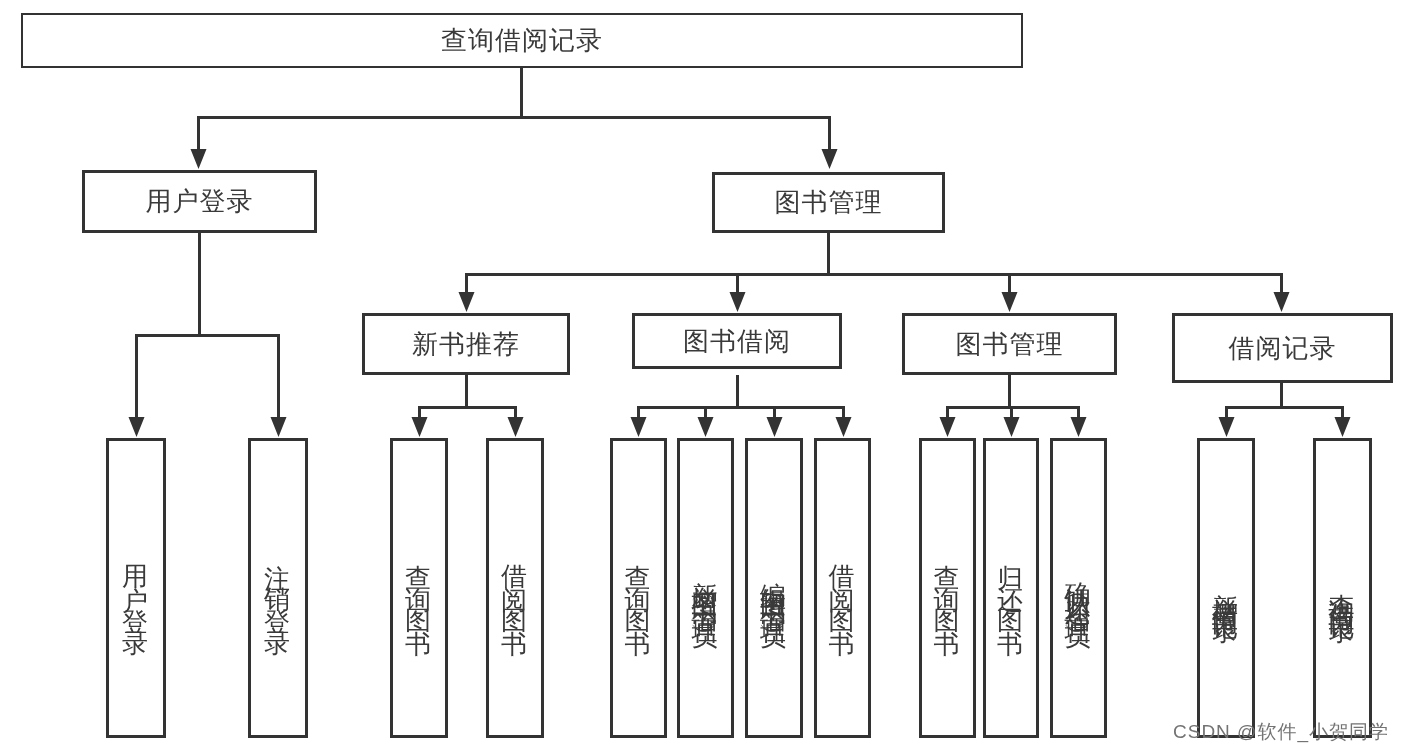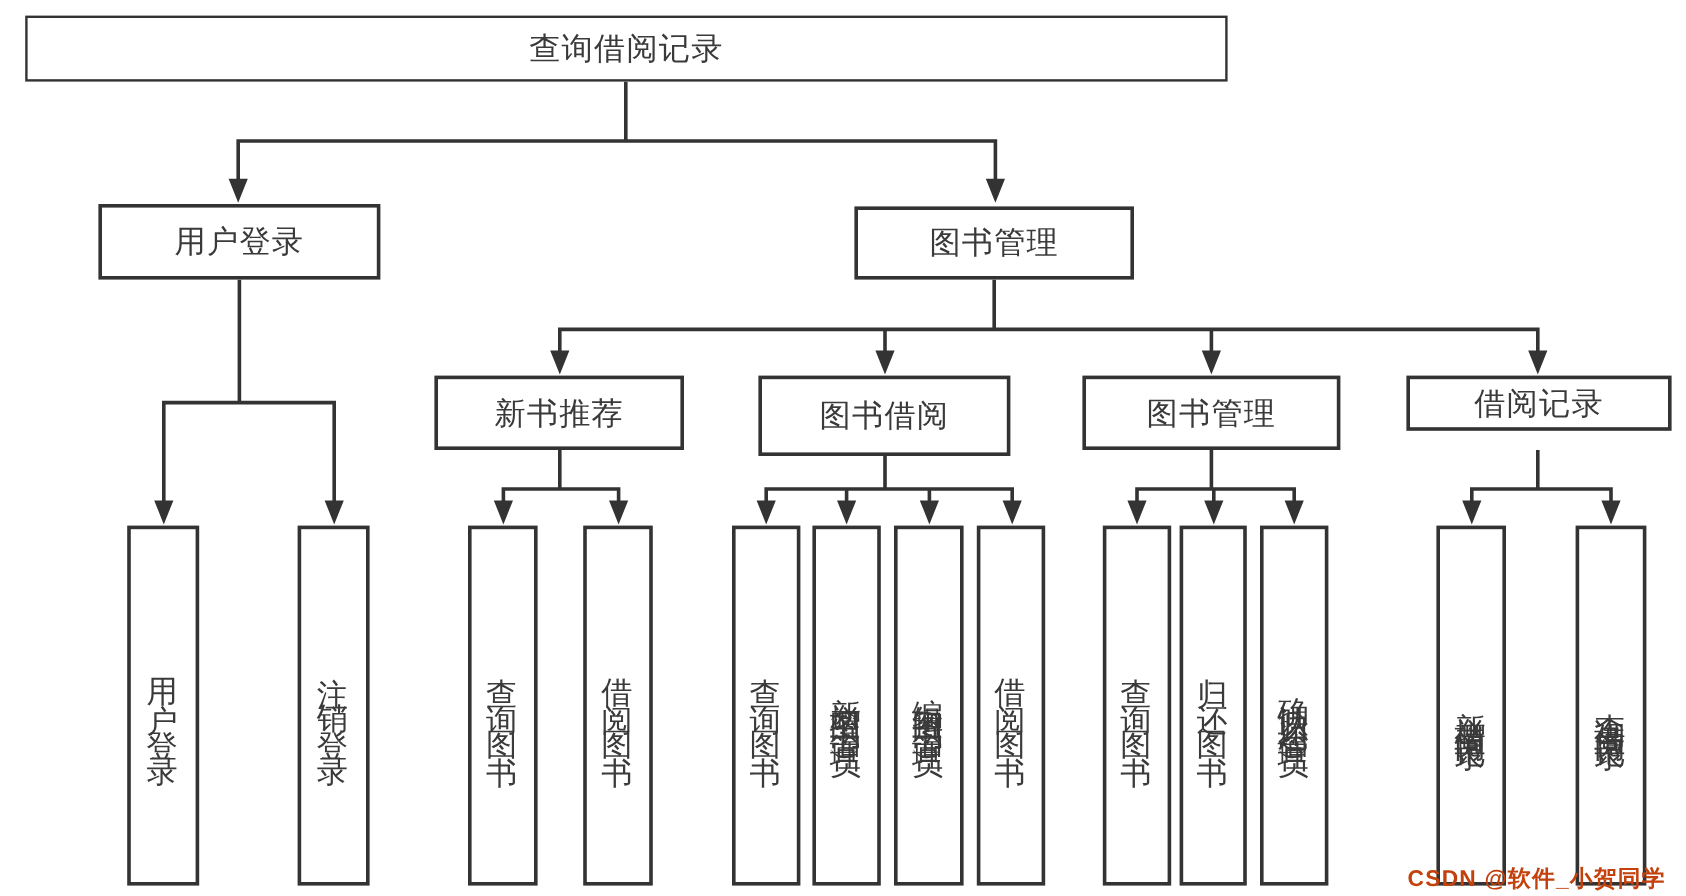--- a/index.html
+++ b/index.html
@@ -28,25 +28,24 @@
     text-orientation:mixed;
     white-space:nowrap;
     letter-spacing:6px;
   }
   .leaf.ls-wide span{letter-spacing:22px;}
   .leaf.ls-mid span{letter-spacing:5px;}
   .watermark{
     position:absolute;
     left:1173px;top:719px;
     font-size:19px;
-    color:#c2410c;
+    color:#737373;
     letter-spacing:1px;
     white-space:nowrap;
     z-index:5;
-    font-weight:bold;
   }
 </style>
 </head>
 <body>
 
 <div class="stage">
 
   <svg class="edges" width="1405" height="747" viewBox="0 0 1405 747" xmlns="http://www.w3.org/2000/svg">
     <path fill="none" stroke="#333333" stroke-width="3" d="
       M521.5 68 V117.5
@@ -99,27 +98,27 @@
   <div class="node" style="left:82px;top:170px;width:235px;height:63px">
     <span>用户登录</span>
   </div>
   <div class="node" style="left:362px;top:313px;width:208px;height:62px">
     <span>新书推荐</span>
   </div>
 
   <div class="node" style="left:712px;top:172px;width:233px;height:61px">
     <span>图书管理</span>
   </div>
-  <div class="node" style="left:632px;top:313px;width:210px;height:67px">
+  <div class="node" style="left:632px;top:313px;width:210px;height:56px">
     <span>图书借阅</span>
   </div>
   <div class="node" style="left:902px;top:313px;width:215px;height:62px">
     <span>图书管理</span>
   </div>
-  <div class="node" style="left:1172px;top:313px;width:221px;height:46px">
+  <div class="node" style="left:1172px;top:313px;width:221px;height:70px">
     <span>借阅记录</span>
   </div>
 
   <div class="node leaf ls-wide" style="left:106px;top:438px;width:60px;height:300px">
     <span>用户登录</span>
   </div>
   <div class="node leaf ls-wide" style="left:248px;top:438px;width:60px;height:300px">
     <span>注销登录</span>
   </div>
 

